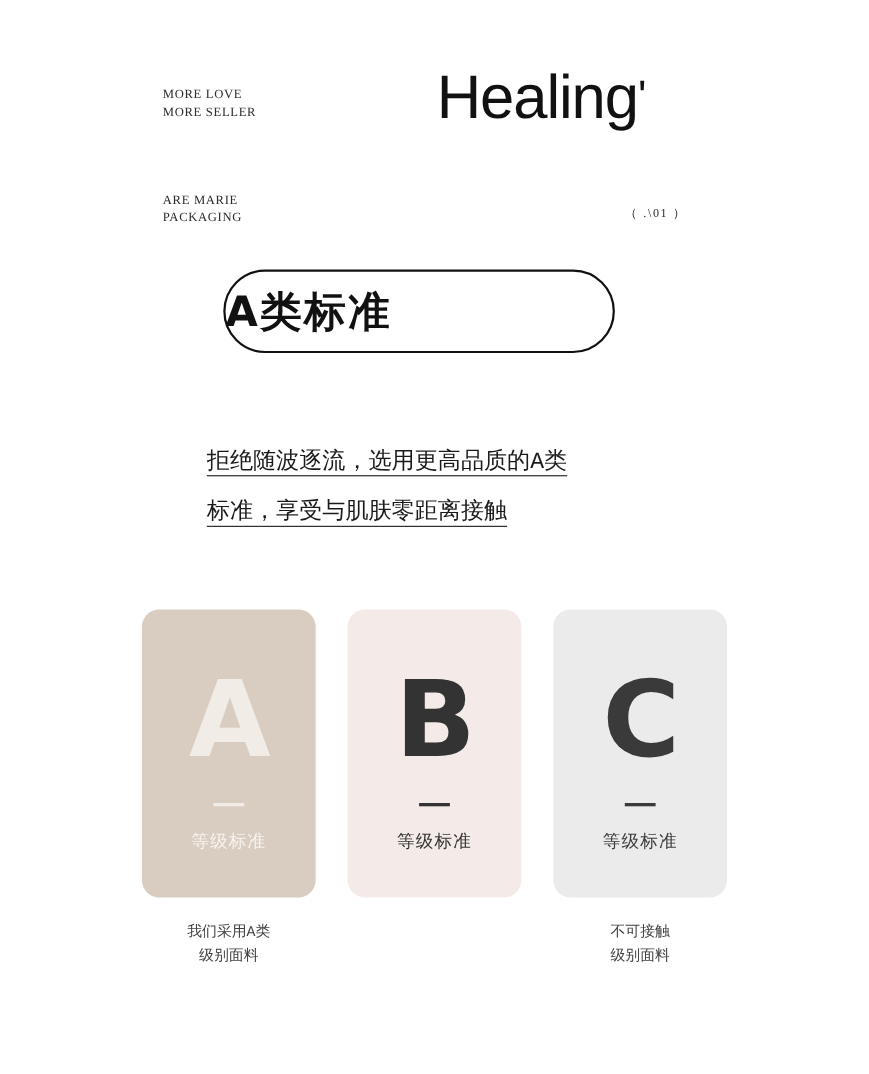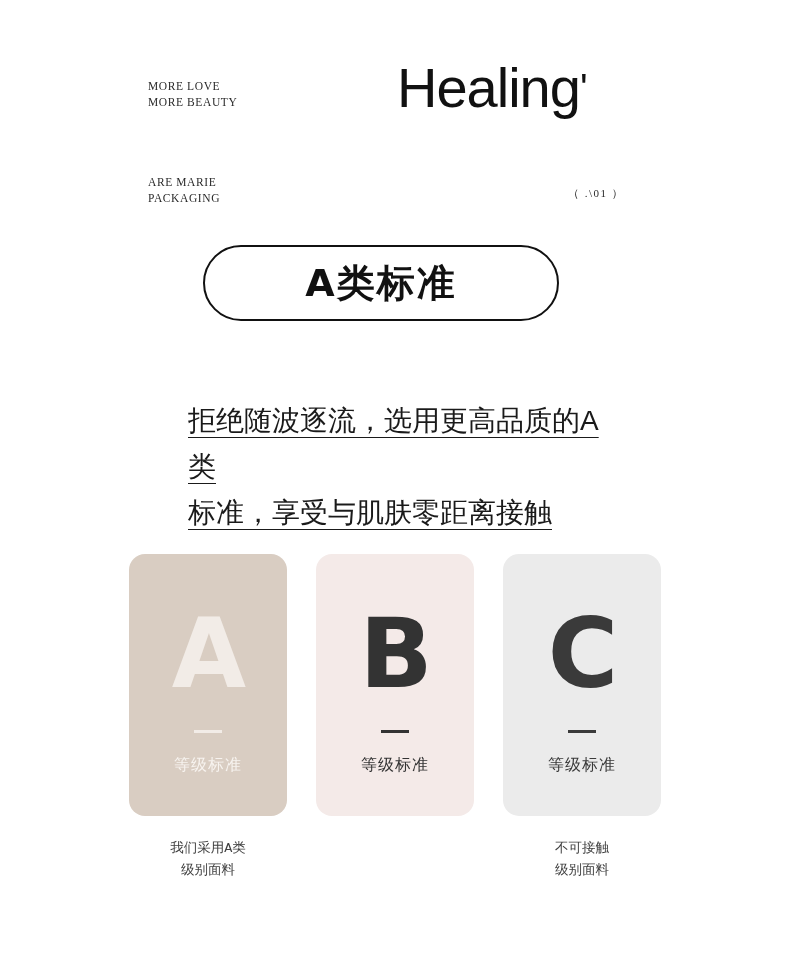--- a/index.html
+++ b/index.html
@@ -82,38 +82,38 @@
     position: absolute;
     left: 203px;
     top: 245px;
     width: 356px;
     height: 76px;
     border: 2.5px solid #111111;
     border-radius: 38px;
     box-sizing: border-box;
     display: flex;
     align-items: center;
-    justify-content: center;
+    justify-content: flex-start;
   }
   .pill-text {
     font-family: "DejaVu Sans", sans-serif;
     font-size: 38px;
     font-weight: bold;
     letter-spacing: 2px;
     color: #111111;
   }
 
   
   .subtitle {
     position: absolute;
     left: 188px;
     top: 398px;
     width: 420px;
-    font-family: Liberation Sans, sans-serif;
-    font-size: 28px;
+    font-family: Liberation Mono, monospace;
+    font-size: 21px;
     line-height: 46px;
     color: #1a1a1a;
     text-decoration: underline;
     text-underline-offset: 7px;
     text-decoration-thickness: 1px;
   }
   .subtitle .line { display: block; }
 
   
   .cards {
@@ -168,21 +168,21 @@
     color: #404040;
     white-space: pre-line;
   }
 </style>
 </head>
 <body>
 
 <div class="header">
 
   <div class="left-label left-label-1">MORE LOVE
-MORE BEAUTY</div>
+MORE SELLER</div>
 
   <div class="brand">
     <span>Healing</span><span class="tick">'</span>
   </div>
 
 
   <div class="left-label left-label-2">ARE MARIE
 PACKAGING</div>
 
   <div class="pagemark">（ .\01 ）</div>

